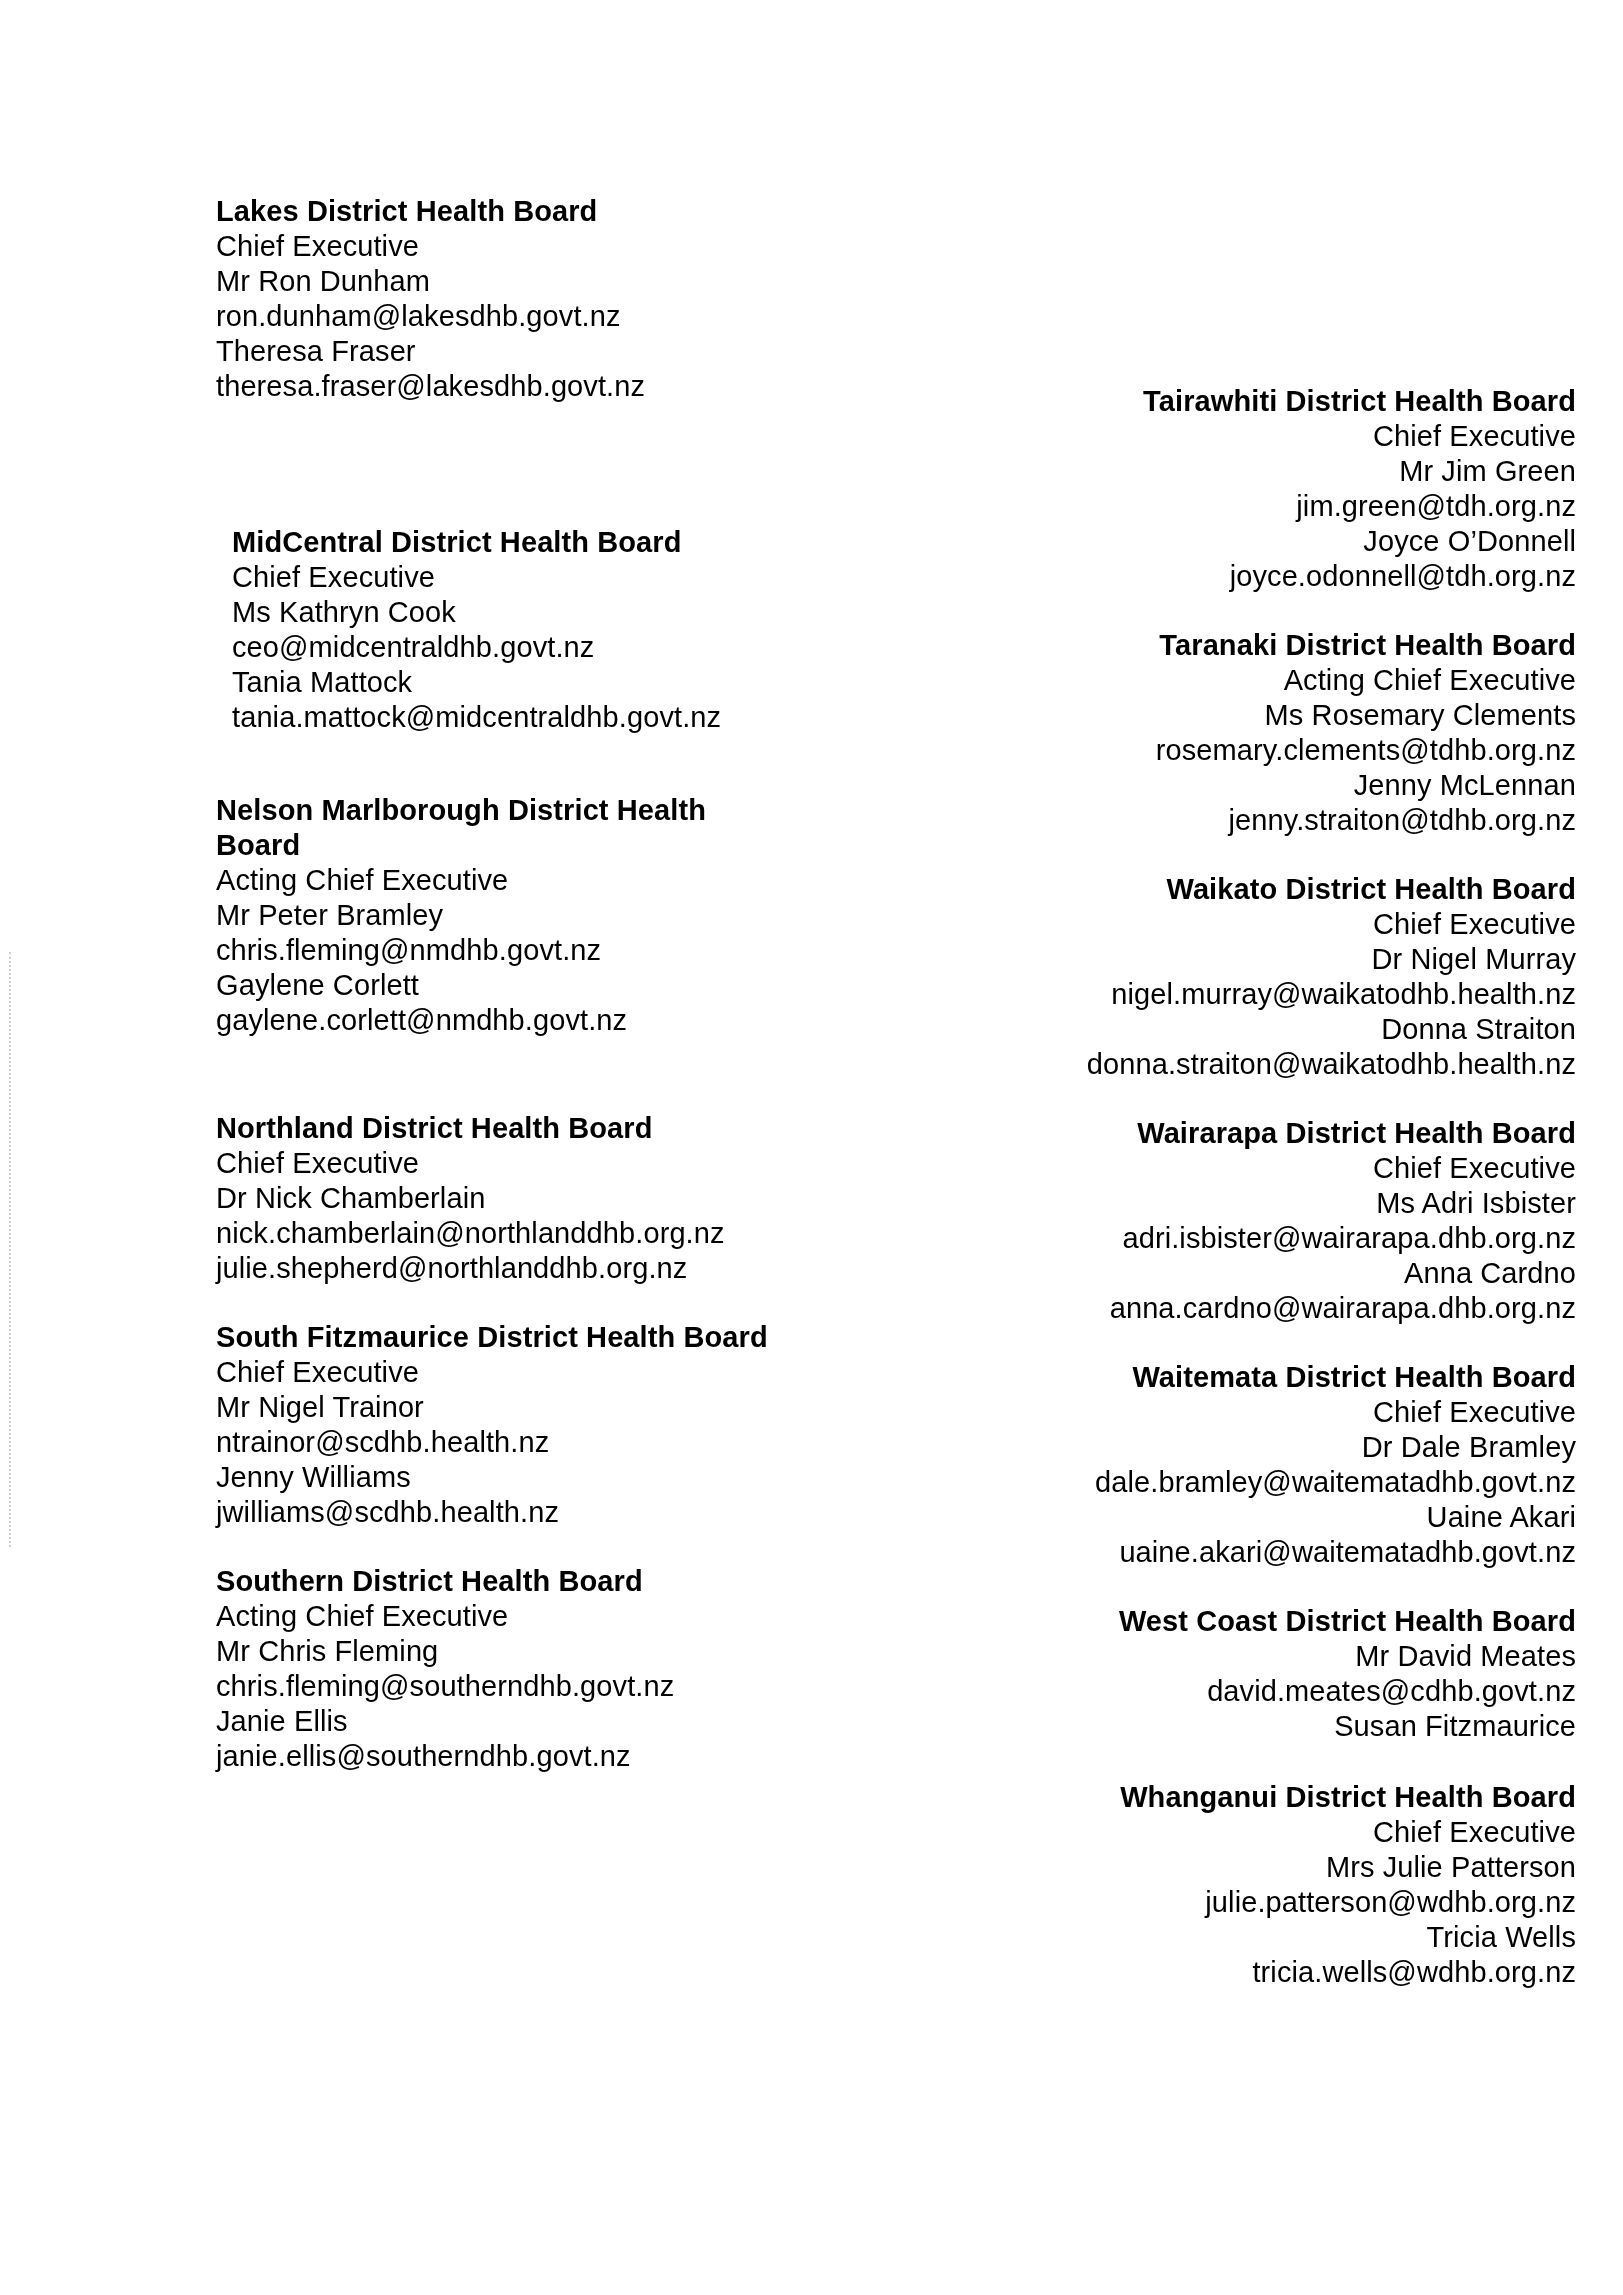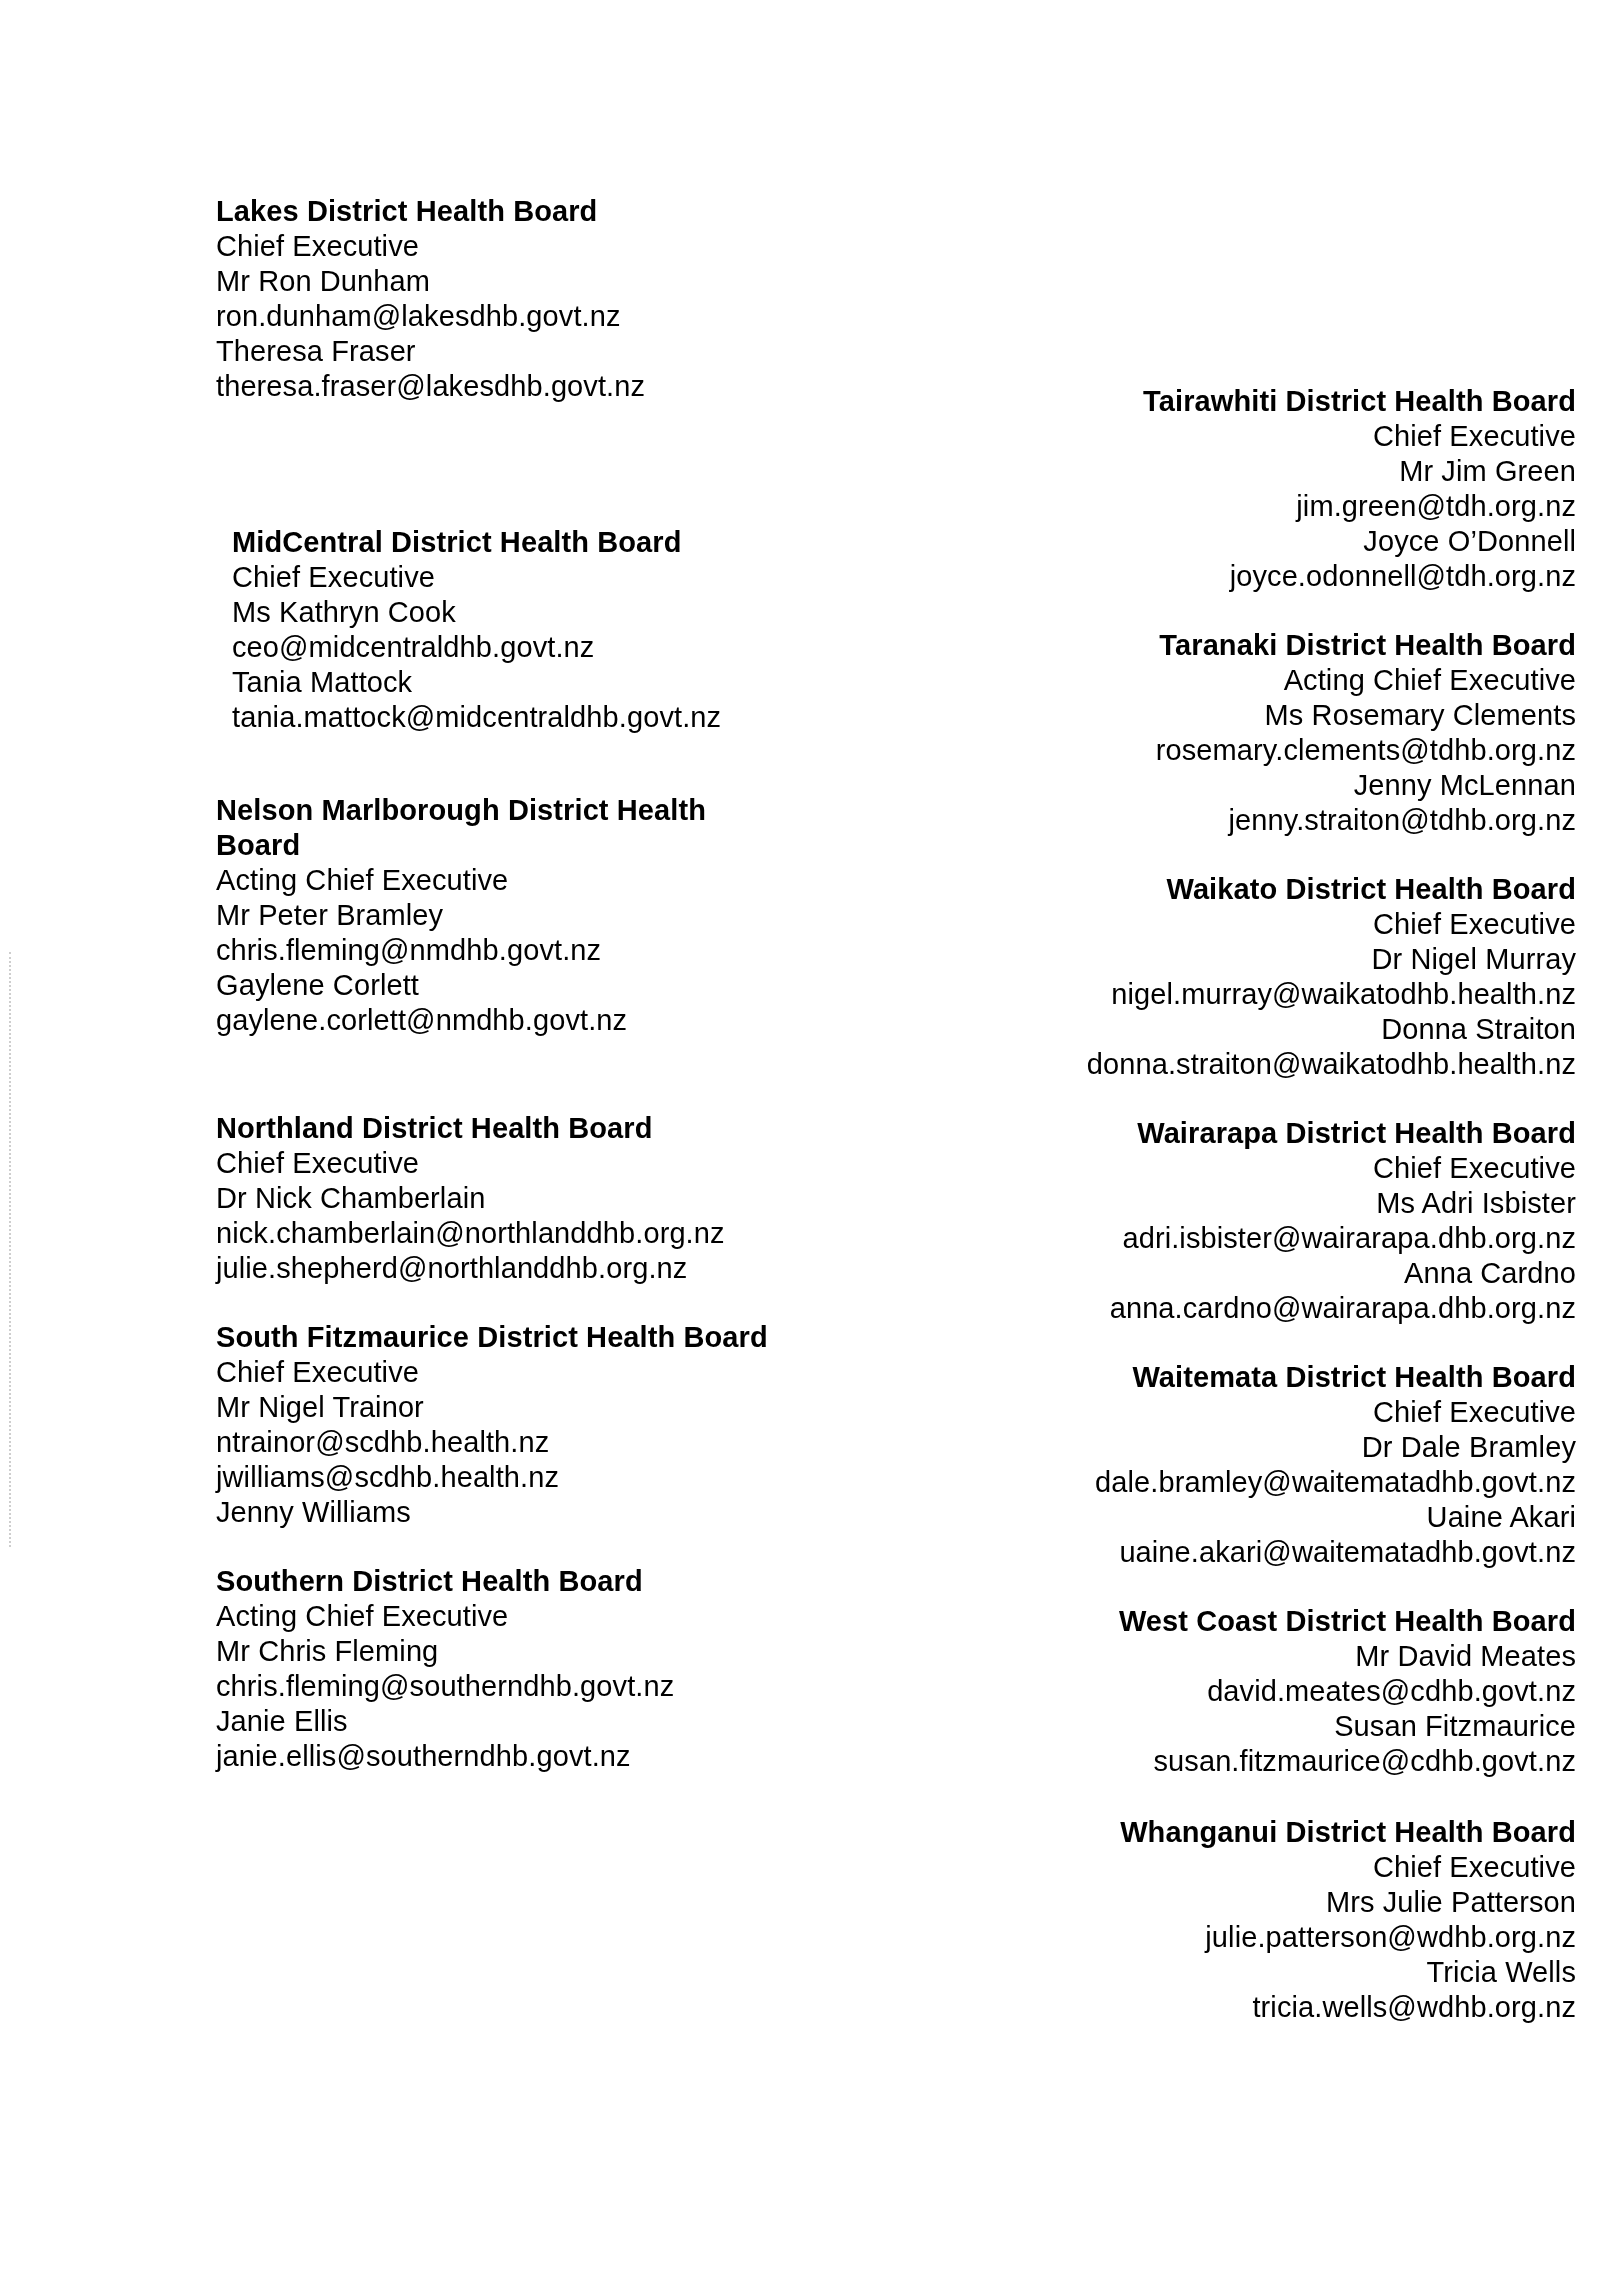--- a/index.html
+++ b/index.html
@@ -83,22 +83,22 @@
         <div class="line">Chief Executive</div>
         <div class="line">Dr Nick Chamberlain</div>
         <div class="line u">nick.chamberlain@northlanddhb.org.nz</div>
         <div class="line u">julie.shepherd@northlanddhb.org.nz</div>
       </div>
       <div class="block">
         <div class="line title">South Fitzmaurice District Health Board</div>
         <div class="line">Chief Executive</div>
         <div class="line">Mr Nigel Trainor</div>
         <div class="line u">ntrainor@scdhb.health.nz</div>
+        <div class="line">Jenny Williams</div>
         <div class="line u">jwilliams@scdhb.health.nz</div>
-        <div class="line">Jenny Williams</div>
       </div>
       <div class="block">
         <div class="line title">Southern District Health Board</div>
         <div class="line">Acting Chief Executive</div>
         <div class="line">Mr Chris Fleming</div>
         <div class="line u">chris.fleming@southerndhb.govt.nz</div>
         <div class="line">Janie Ellis</div>
         <div class="line u">janie.ellis@southerndhb.govt.nz</div>
       </div>
     </div>
@@ -141,21 +141,20 @@
         <div class="line">Dr Dale Bramley</div>
         <div class="line u">dale.bramley@waitematadhb.govt.nz</div>
         <div class="line">Uaine Akari</div>
         <div class="line u">uaine.akari@waitematadhb.govt.nz</div>
       </div>
       <div class="block">
         <div class="line title">West Coast District Health Board</div>
         <div class="line">Mr David Meates</div>
         <div class="line u">david.meates@cdhb.govt.nz</div>
         <div class="line">Susan Fitzmaurice</div>
-        <div class="line u">susan.fitzmaurice@cdhb.govt.nz</div>
       </div>
       <div class="block">
         <div class="line title">Whanganui District Health Board</div>
         <div class="line">Chief Executive</div>
         <div class="line">Mrs Julie Patterson</div>
         <div class="line u">julie.patterson@wdhb.org.nz</div>
         <div class="line">Tricia Wells</div>
         <div class="line u">tricia.wells@wdhb.org.nz</div>
       </div>
     </div>

